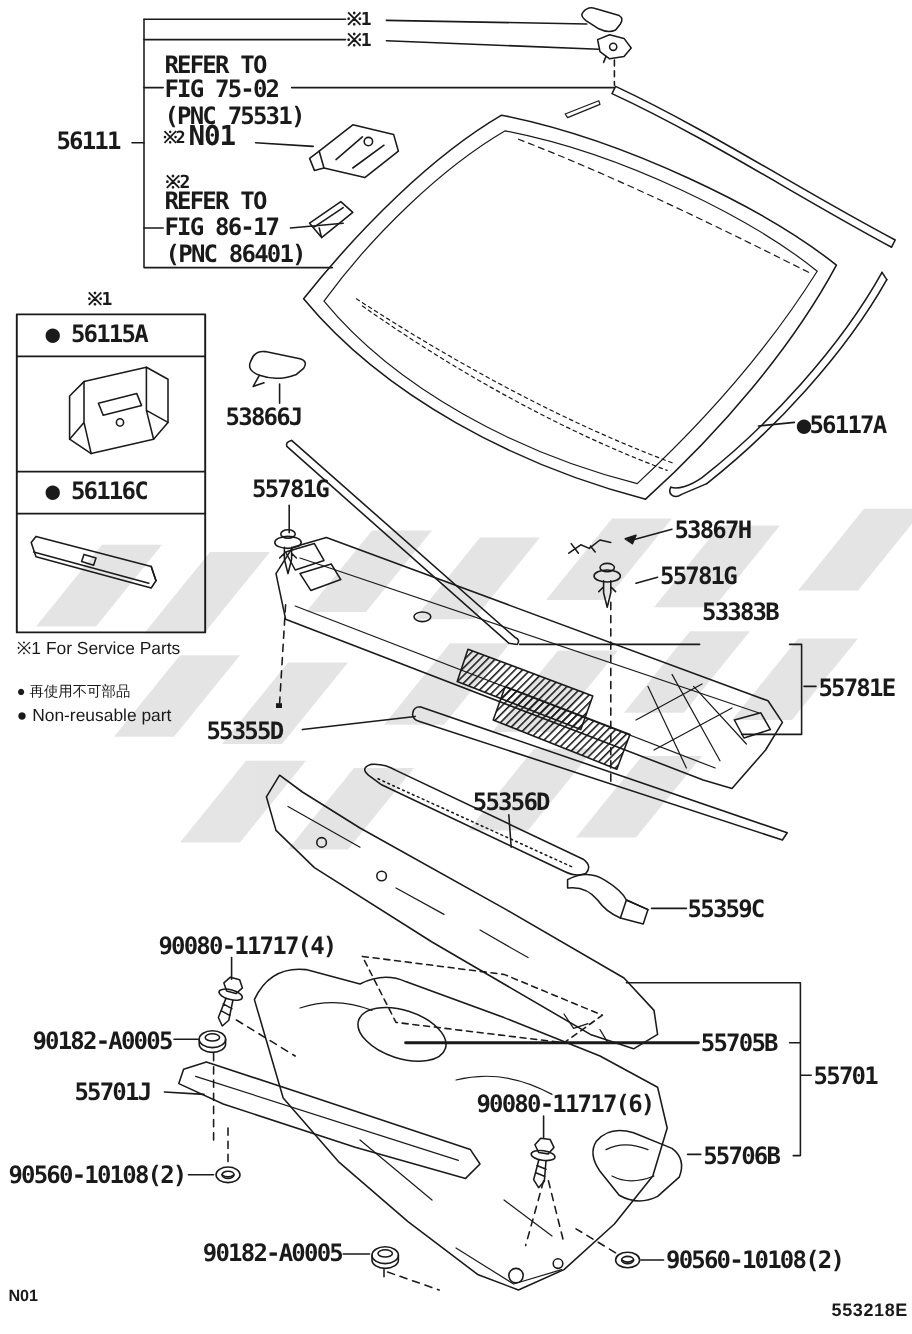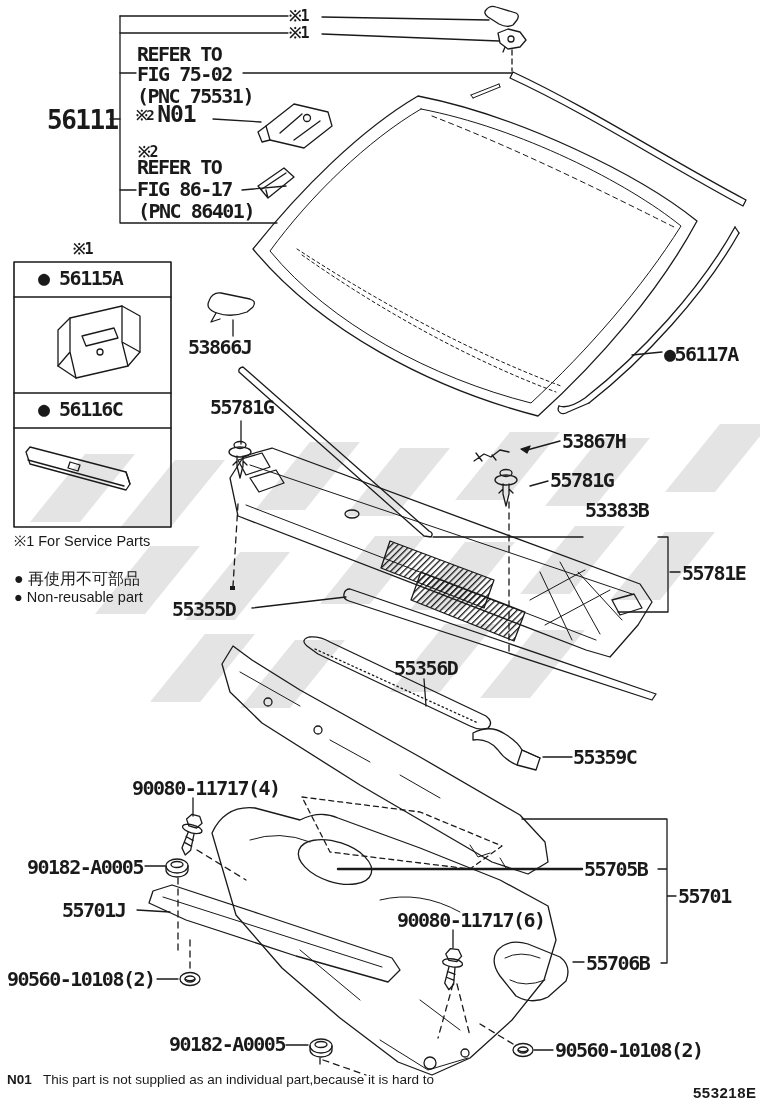--- a/index.html
+++ b/index.html
@@ -1,21 +1,21 @@
 <!DOCTYPE html>
 <html style="--line: #1a1a1a; --watermark: #cfcfcf;"><head>
 <meta charset="utf-8">
 <style>
   html,body{margin:0;padding:0;background:#fff;}
   #page{position:relative;width:760px;height:1112px;background:#fff;overflow:hidden;
         font-family:"DejaVu Sans Mono",monospace;color:var(--line,#1a1a1a);}
   svg{position:absolute;left:0;top:0;color:var(--line,#1a1a1a);}
   .lbl{position:absolute;font-family:"DejaVu Sans Mono",monospace;font-weight:bold;
        font-size:20px;letter-spacing:-1.5px;white-space:nowrap;line-height:1;color:var(--line,#1a1a1a);}
-  .lbl-lg{font-size:26px;}
+  .lbl-lg{font-size:20px;}
   .lbl-sm{font-size:15px;font-weight:bold;letter-spacing:-1px;}
   .n01-row{display:flex;align-items:center;gap:4px;}
   .n01-sym{font-size:14px;font-weight:bold;}
   .n01-big{font-size:23px;font-weight:bold;letter-spacing:-1px;}
   .note{position:absolute;font-family:Liberation Sans, sans-serif;
         font-size:14.5px;white-space:nowrap;line-height:1.2;color:var(--line,#1a1a1a);}
   .foot{position:absolute;font-family:"Liberation Sans","DejaVu Sans",sans-serif;
         font-size:13.5px;white-space:nowrap;color:var(--line,#1a1a1a);}
   .figcode{position:absolute;font-family:"Liberation Sans","DejaVu Sans",sans-serif;
         font-size:15px;letter-spacing:.5px;color:var(--line,#1a1a1a);font-weight:bold;}
@@ -286,20 +286,19 @@
 <div class="lbl" style="left:62px;top:900px">55701J</div>
 <div class="lbl" style="left:7px;top:969px">90560-10108(2)</div>
 <div class="lbl" style="left:397px;top:910px">90080-11717(6)</div>
 <div class="lbl" style="left:584px;top:859px">55705B</div>
 <div class="lbl" style="left:678px;top:886px">55701</div>
 <div class="lbl" style="left:586px;top:953px">55706B</div>
 <div class="lbl" style="left:555px;top:1040px">90560-10108(2)</div>
 <div class="lbl" style="left:169px;top:1034px">90182-A0005</div>
 
 <div class="note" style="left:14px;top:533px">※1 For Service Parts</div>
-<div class="note" style="left:14px;top:569px;font-size:16px">● 再使用不可部品</div>
+<div class="note" style="left:14px;top:569px;font-size:12px">● 再使用不可部品</div>
 <div class="note" style="left:14px;top:589px">● Non-reusable part</div>
 
 <div class="foot" style="left:7px;top:1072px;font-weight:bold">N01</div>
-<div class="foot" style="left:43px;top:1072px">This part is not supplied as an individual part,because it is hard to</div>
 <div class="figcode" style="left:693px;top:1084px">553218E</div>
 
 </div>
 
 </body></html>

